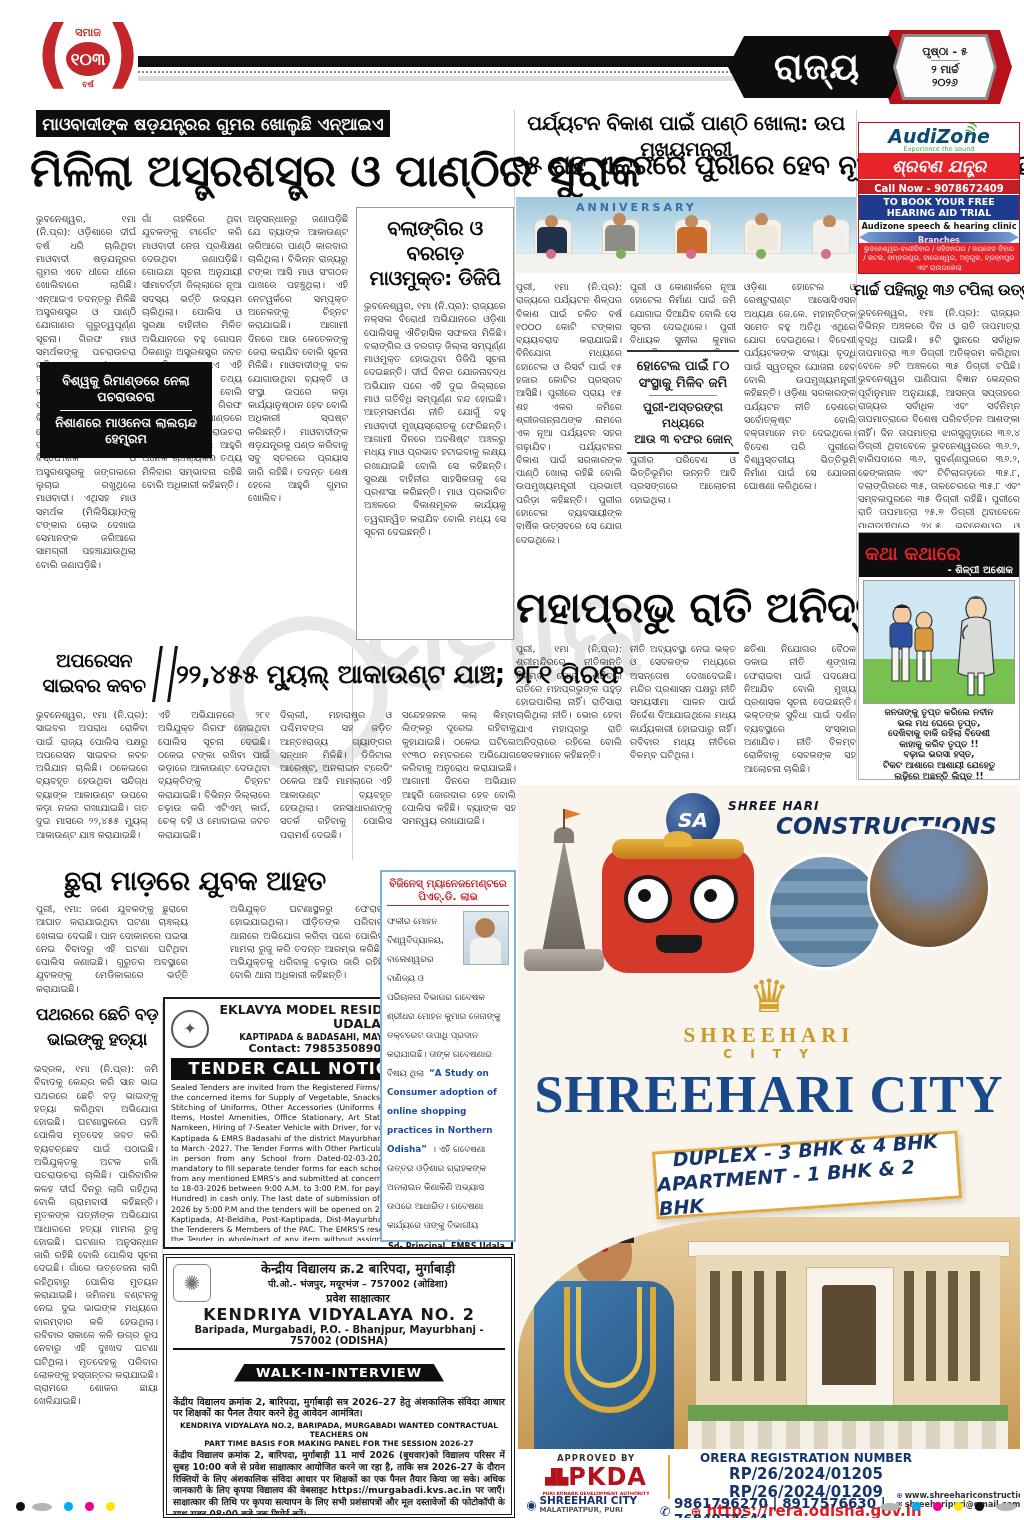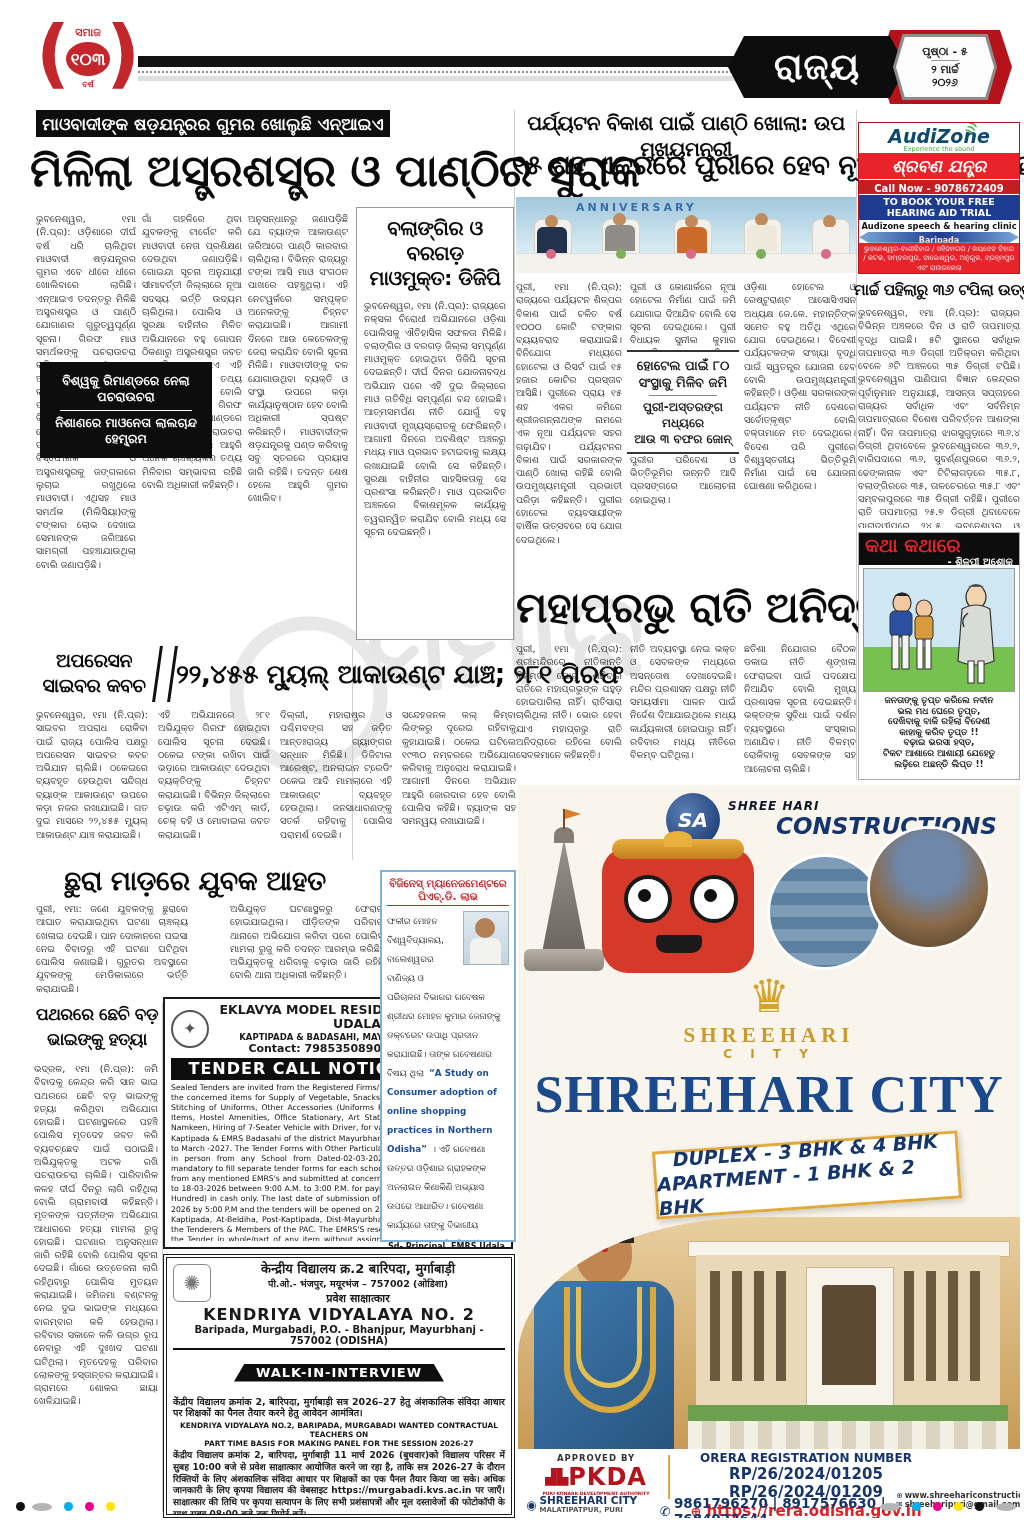--- a/index.html
+++ b/index.html
@@ -216,30 +216,30 @@
     </div>
     <div class="az-row ctr" style="background:#c41e25;height:14px;line-height:14px;margin-top:1px;">
       <span style="color:#fff;font-size:10px;font-weight:bold;">Call Now - 9078672409</span>
     </div>
     <div class="az-row ctr" style="background:#1d3c8f;padding:1px 0;margin-top:1px;">
       <div style="color:#fff;font-size:9.5px;font-weight:bold;line-height:1.2;">TO BOOK YOUR FREE</div>
       <div style="color:#fff;font-size:9.5px;font-weight:bold;line-height:1.2;">HEARING AID TRIAL</div>
     </div>
     <div class="az-row ctr" style="font-size:8.3px;font-weight:bold;color:#111;padding:1px 0;text-align:center;">Audizone speech &amp; hearing clinic</div>
     <div class="az-row ctr" style="background:linear-gradient(90deg,#7aa7d8,#1d3c8f,#7aa7d8);height:11px;line-height:11px;clip-path:polygon(0 50%,6% 0,94% 0,100% 50%,94% 100%,6% 100%);">
-      <span style="color:#ffd7d7;font-size:8px;font-weight:bold;">Baripada</span>
+      <span style="color:#ffd7d7;font-size:8px;font-weight:bold;">Branches</span>
     </div>
     <div class="az-row ctr" style="background:#e8232a;color:#fff;font-size:7px;line-height:1.35;padding:2px 3px;height:40px;box-sizing:border-box;">ଭୁବନେଶ୍ୱର-ବାଣୀବିହାର / ସହିଦନଗର / ଜୟଦେବ ବିହାର / କଟକ, ସମ୍ବଲପୁର, ବାଲେଶ୍ୱର, ଅନୁଗୁଳ, ବ୍ରହ୍ମପୁର ଏବଂ ରାଉରକେଲା</div>
   </div>
 
   <div class="abs headline ctr" style="left:854px;top:278px;width:168px;height:24px;font-size:15.5px;line-height:24px;white-space:nowrap;z-index:1;">ମାର୍ଚ୍ଚ ପହିଲାରୁ ୩୬ ଟପିଲା ଉତ୍ତାପ</div>
   <div class="abs bodytext" style="left:858px;top:306px;width:162px;height:222px;z-index:1;">ଭୁବନେଶ୍ୱର, ୧ମା (ନି.ପ୍ର): ରାଜ୍ୟର ବିଭିନ୍ନ ଅଞ୍ଚଳରେ ଦିନ ଓ ରାତି ତାପମାତ୍ରା ବୃଦ୍ଧି ପାଇଛି। ୫ଟି ସ୍ଥାନରେ ସର୍ବାଧିକ ତାପମାତ୍ରା ୩୬ ଡିଗ୍ରୀ ଅତିକ୍ରମ କରିଥିବା ବେଳେ ୬ଟି ଅଞ୍ଚଳରେ ୩୫ ଡିଗ୍ରୀ ଟପିଛି। ଭୁବନେଶ୍ୱର ପାଣିପାଗ ବିଜ୍ଞାନ କେନ୍ଦ୍ରର ପୂର୍ବାନୁମାନ ଅନୁଯାୟୀ, ଆସନ୍ତା ସପ୍ତାହରେ ରାଜ୍ୟର ସର୍ବାଧିକ ଏବଂ ସର୍ବନିମ୍ନ ତାପମାତ୍ରାରେ ବିଶେଷ ପରିବର୍ତ୍ତନ ଆଶଙ୍କା ନାହିଁ। ଦିନ ତାପମାତ୍ରା ଝାରସୁଗୁଡ଼ାରେ ୩୬.୪ ଡିଗ୍ରୀ ଥିବାବେଳେ ଭୁବନେଶ୍ୱରରେ ୩୬.୨, ବାରିପଦାରେ ୩୬, ସୁବର୍ଣ୍ଣପୁରରେ ୩୬.୨, ଢେଙ୍କାନାଳ ଏବଂ ଟିଟିଲାଗଡ଼ରେ ୩୫.୮, ବଲାଙ୍ଗିରରେ ୩୫, ତାଳଚେରରେ ୩୫.୮ ଏବଂ ସମ୍ବଲପୁରରେ ୩୫ ଡିଗ୍ରୀ ରହିଛି। ପୁରୀରେ ରାତି ତାପମାତ୍ରା ୨୫.୭ ଡିଗ୍ରୀ ଥିବାବେଳେ ପାରାଦ୍ୱୀପରେ ୨୪.୫, ଭୁବନେଶ୍ୱର ଓ ଚାନ୍ଦବାଲିରେ ୨୩.୨ ଡିଗ୍ରୀ ରହିଛି।</div>
 
   <div class="abs" style="left:858px;top:532px;width:162px;height:248px;border:1px solid #aaa;background:#fff;z-index:2;box-sizing:border-box;">
-    <div style="background:#0d0d0d;height:32px;padding:2px 6px;box-sizing:border-box;">
+    <div style="background:#0d0d0d;height:44px;padding:10px 6px;box-sizing:border-box;">
       <div style="color:#e8232a;font-size:19px;font-weight:bold;line-height:1.1;">କଥା କଥାରେ</div>
       <div style="color:#fff;font-size:10px;font-weight:bold;text-align:right;line-height:1.1;">- ଶିଳ୍ପୀ ଅଶୋକ</div>
     </div>
     <svg width="150" height="122" style="display:block;margin:3px auto 0;border:1px solid #999;">
       <rect x="0" y="0" width="150" height="122" fill="#cfe7f2"></rect>
       <rect x="0" y="78" width="150" height="44" fill="#76c14f"></rect>
 
       <ellipse cx="38" cy="34" rx="9" ry="10" fill="#f2c9a0" stroke="#333" stroke-width="1.2"></ellipse>
       <path d="M30 27 q8 -7 16 0" fill="#222"></path>
       <rect x="26" y="42" width="22" height="26" rx="5" fill="#2d4fa1" stroke="#333" stroke-width="1"></rect>

